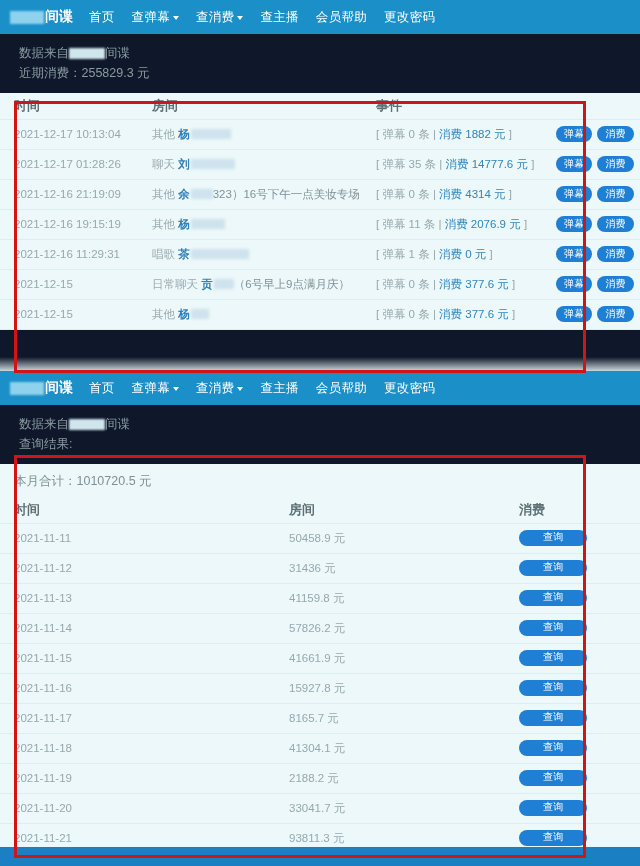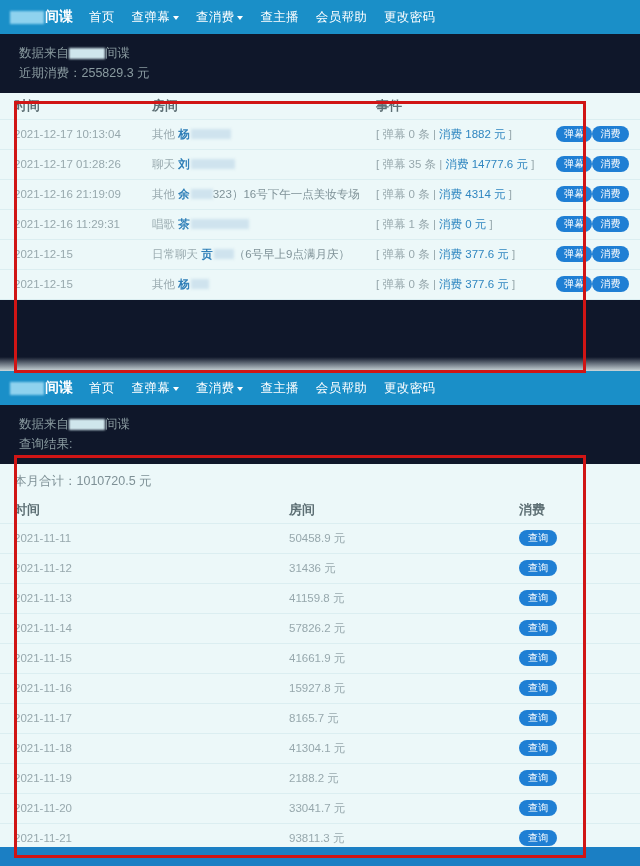--- a/index.html
+++ b/index.html
@@ -112,32 +112,32 @@
     background: #cfe3ee;
     filter: blur(1.4px);
     vertical-align: middle;
     margin-left: 1px;
   }
   .room-suffix { color: #7f9298; }
 
   .evt { color: #8fa3a9; font-size: 11.5px; }
   .evt .hl { color: #2f86c0; }
 
-  .btns { display: flex; justify-content: flex-start; padding-left: 2px; }
+  .btns { display: flex; gap: 5px; justify-content: flex-start; padding-left: 2px; }
   .pill {
     display: inline-block;
     background: #1f7fd4;
     color: #ffffff;
     font-size: 10px;
     border-radius: 9px;
     padding: 2px 8px;
     line-height: 12px;
     letter-spacing: .2px;
   }
-  .pill-sm { padding: 2px 9px; }
+  .pill-sm { padding: 2px 24px; font-family: Liberation Mono, monospace; }
 
   .sum {
     font-size: 12.5px;
     color: #7e9096;
     padding: 9px 0 7px 14px;
   }
 
   
   .redbox {
     position: absolute;
@@ -243,20 +243,31 @@
               <td><span class="room-cat">其他 </span><span class="room-name">余</span><span class="room-redact" style="width: 22px;"></span><span class="room-suffix">323）16号下午一点美妆专场</span></td>
               <td class="evt"><span>[ 弹幕 </span><span>0</span><span> 条 | </span><span class="hl">消费 4314 元</span><span> ]</span></td>
               <td>
                 <div class="btns">
                   <span class="pill">弹幕</span>
                   <span class="pill">消费</span>
                 </div>
               </td>
             </tr>
             <tr>
+              <td>2021-12-16 19:15:19</td>
+              <td><span class="room-cat">其他 </span><span class="room-name">杨</span><span class="room-redact" style="width: 34px;"></span></td>
+              <td class="evt"><span>[ 弹幕 </span><span>11</span><span> 条 | </span><span class="hl">消费 2076.9 元</span><span> ]</span></td>
+              <td>
+                <div class="btns">
+                  <span class="pill">弹幕</span>
+                  <span class="pill">消费</span>
+                </div>
+              </td>
+            </tr>
+            <tr>
               <td>2021-12-16 11:29:31</td>
               <td><span class="room-cat">唱歌 </span><span class="room-name">茶</span><span class="room-redact" style="width: 58px;"></span></td>
               <td class="evt"><span>[ 弹幕 </span><span>1</span><span> 条 | </span><span class="hl">消费 0 元</span><span> ]</span></td>
               <td>
                 <div class="btns">
                   <span class="pill">弹幕</span>
                   <span class="pill">消费</span>
                 </div>
               </td>
             </tr>

